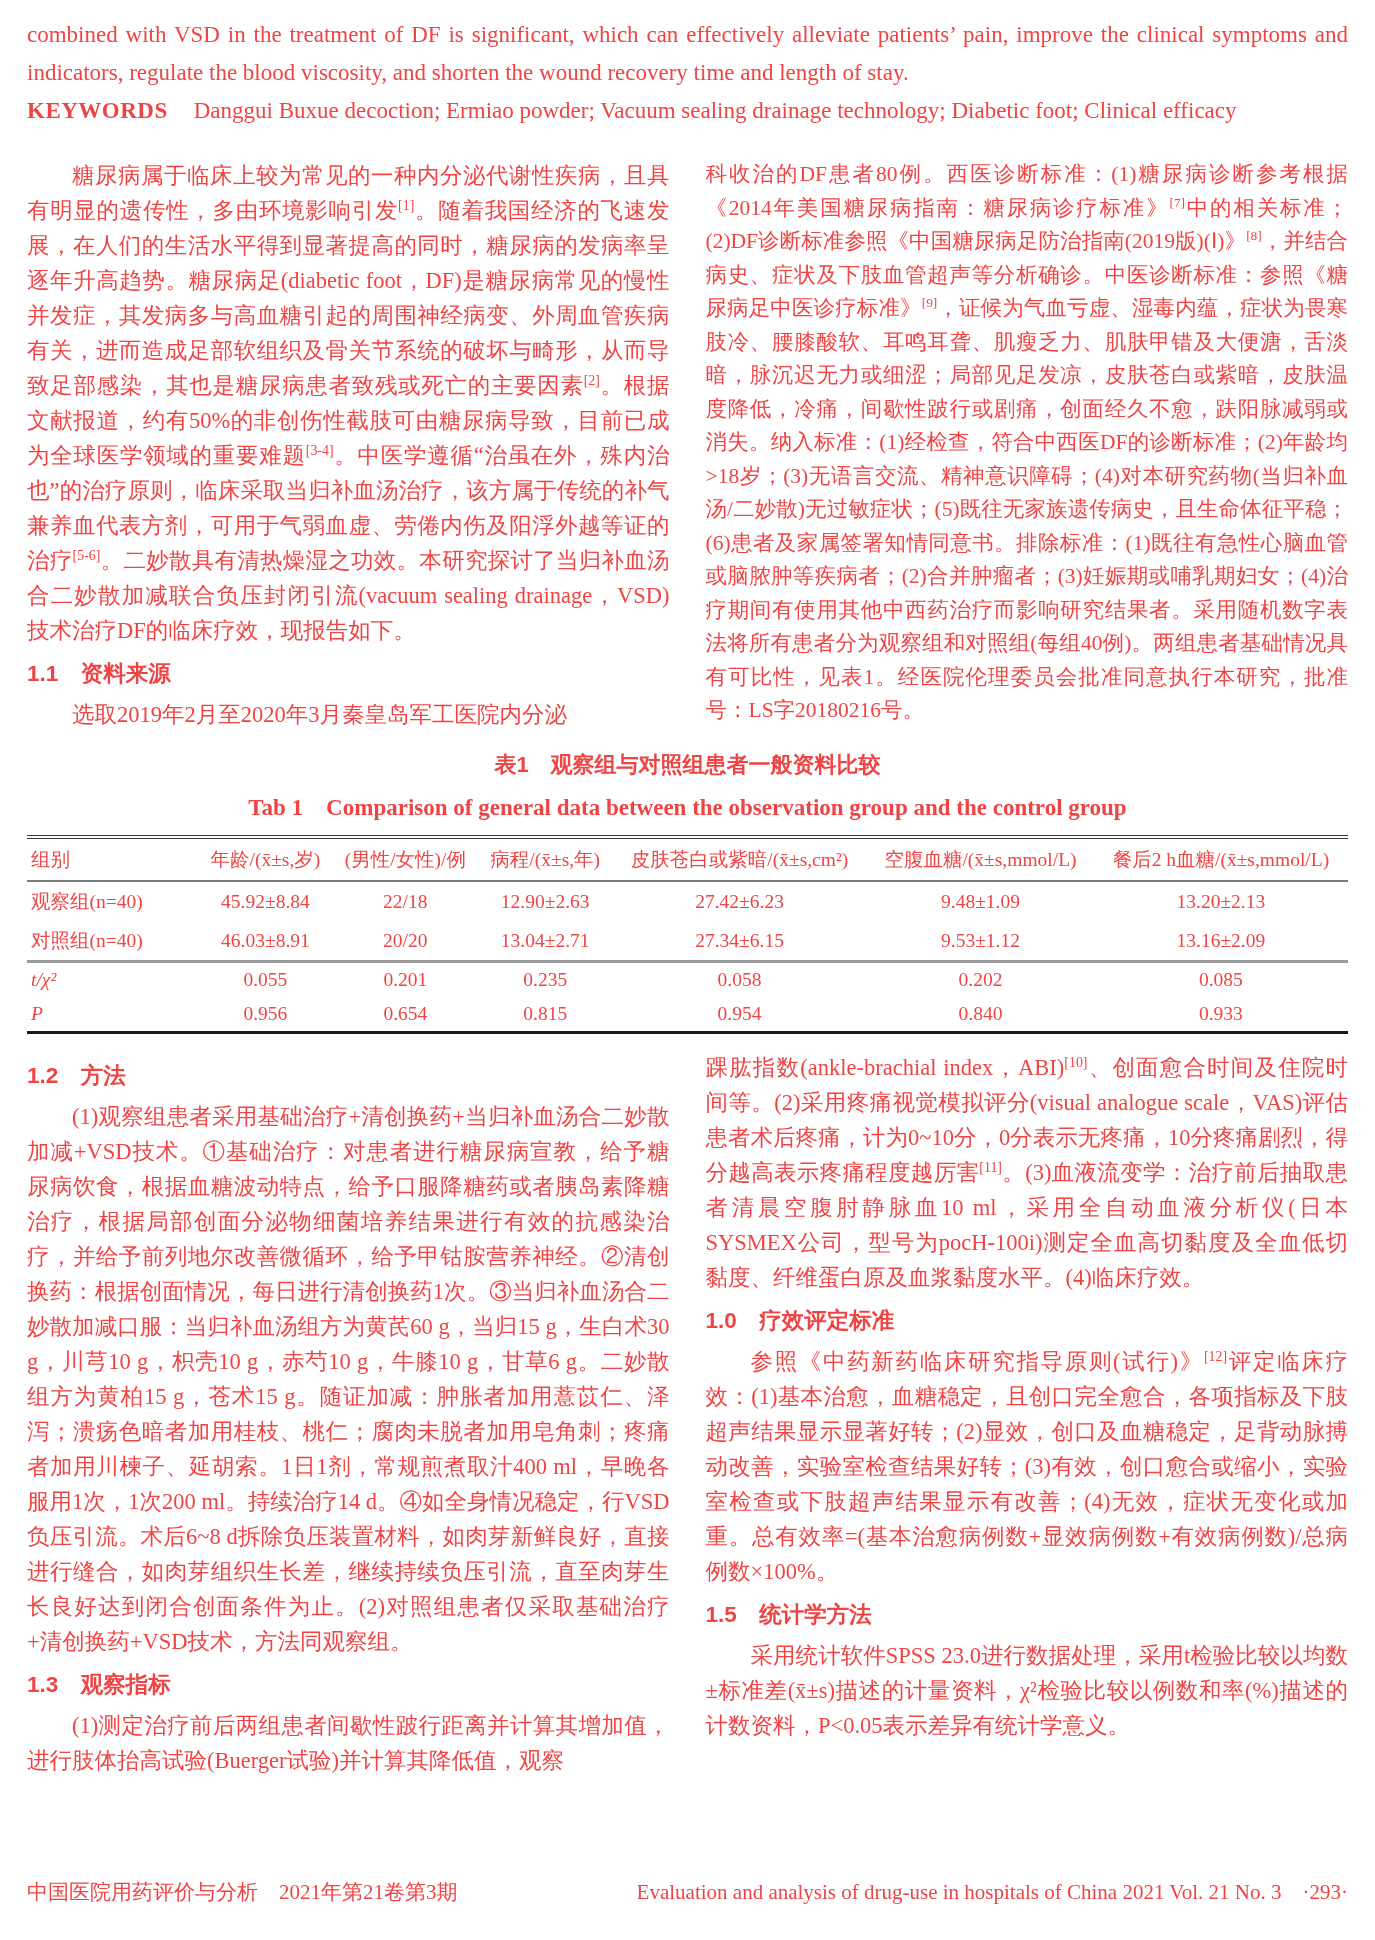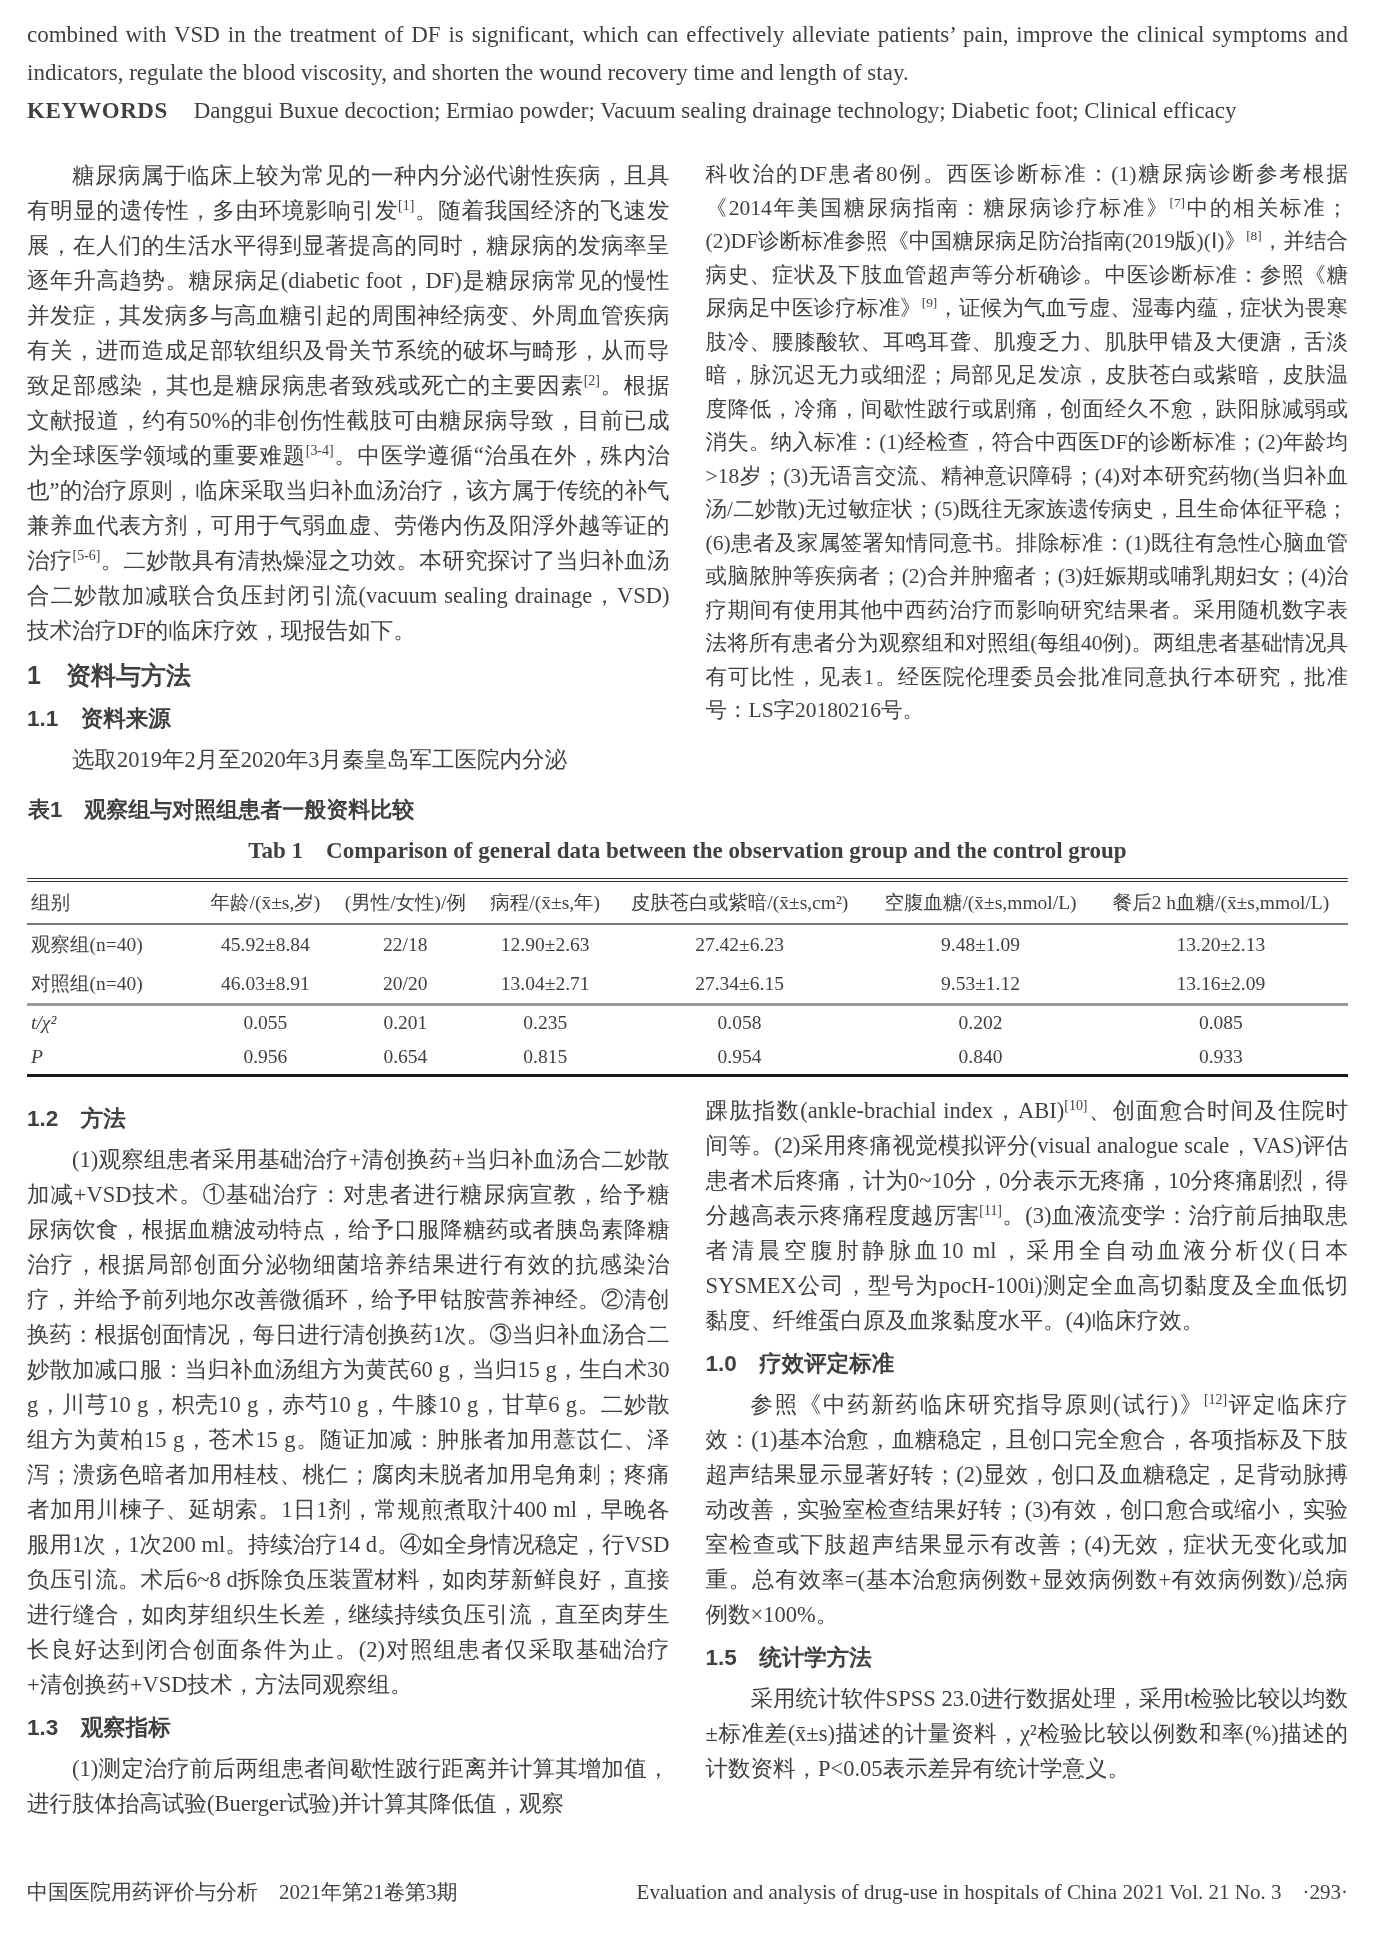--- a/index.html
+++ b/index.html
@@ -1,21 +1,21 @@
 <!DOCTYPE html>
 <html><head>
 <meta charset="utf-8">
 <style>
   html,body { margin:0; padding:0; background:#e8e8e8; }
   .page {
     position:relative;
     width:1375px; height:1940px;
     margin:0 auto;
     background:#ffffff;
-    color:#404040;
+    color:#ef4444;
     box-sizing:border-box;
     padding:16px 27px 0 27px;
     overflow:hidden;
     font-family:"Liberation Serif", serif;
   }
   
   .abstract { font-size:23px; line-height:38px; text-align:justify; }
   .abstract p { margin:0; }
   .kw-line { margin-top:0; }
   .kw-label { font-weight:bold; letter-spacing:0.5px; margin-right:26px; }
@@ -35,23 +35,23 @@
     margin:10px 0 8px 0; text-indent:0; text-align:left;
   }
   .sec-h3 {
     font-family:"Liberation Sans", sans-serif;
     font-size:22.5px; font-weight:bold;
     margin:8px 0 6px 0; text-indent:0; text-align:left;
   }
   
   .table-section { margin-top:18px; }
   .tcap-cn {
-    text-align:left; font-weight:bold;
+    text-align:center; font-weight:bold;
     font-family:"Liberation Sans", sans-serif;
-    font-size:22px; margin:1px;
+    font-size:22px; margin:12px;
   }
   .tcap-en {
     text-align:center; font-weight:bold;
     font-family:"Liberation Serif", serif;
     font-size:23px; margin:10px 0 0 0;
   }
   table.gdata {
     width:100%; border-collapse:collapse; margin-top:12px;
     font-size:19.5px; font-family:"Liberation Serif", serif;
   }
@@ -81,21 +81,20 @@
 <div class="page">
 
   <div class="abstract">
     <p>combined with VSD in the treatment of DF is significant, which can effectively alleviate patients’ pain, improve the clinical symptoms and indicators, regulate the blood viscosity, and shorten the wound recovery time and length of stay.</p>
     <p class="kw-line"><span class="kw-label">KEYWORDS</span><span>Danggui Buxue decoction; Ermiao powder; Vacuum sealing drainage technology; Diabetic foot; Clinical efficacy</span></p>
   </div>
 
   <div class="columns columns-top">
     <div class="col cjk-body">
         <p class="">糖尿病属于临床上较为常见的一种内分泌代谢性疾病，且具有明显的遗传性，多由环境影响引发<sup>[1]</sup>。随着我国经济的飞速发展，在人们的生活水平得到显著提高的同时，糖尿病的发病率呈逐年升高趋势。糖尿病足(diabetic foot，DF)是糖尿病常见的慢性并发症，其发病多与高血糖引起的周围神经病变、外周血管疾病有关，进而造成足部软组织及骨关节系统的破坏与畸形，从而导致足部感染，其也是糖尿病患者致残或死亡的主要因素<sup>[2]</sup>。根据文献报道，约有50%的非创伤性截肢可由糖尿病导致，目前已成为全球医学领域的重要难题<sup>[3-4]</sup>。中医学遵循“治虽在外，殊内治也”的治疗原则，临床采取当归补血汤治疗，该方属于传统的补气兼养血代表方剂，可用于气弱血虚、劳倦内伤及阳浮外越等证的治疗<sup>[5-6]</sup>。二妙散具有清热燥湿之功效。本研究探讨了当归补血汤合二妙散加减联合负压封闭引流(vacuum sealing drainage，VSD)技术治疗DF的临床疗效，现报告如下。</p>
-        <h2 class="sec-h2">1　资料与方法</h2>
         <h3 class="sec-h3">1.1　资料来源</h3>
         <p class="">选取2019年2月至2020年3月秦皇岛军工医院内分泌</p>
       </div>
     <div class="col cjk-body tight">
         <p class="noindent">科收治的DF患者80例。西医诊断标准：(1)糖尿病诊断参考根据《2014年美国糖尿病指南：糖尿病诊疗标准》<sup>[7]</sup>中的相关标准；(2)DF诊断标准参照《中国糖尿病足防治指南(2019版)(Ⅰ)》<sup>[8]</sup>，并结合病史、症状及下肢血管超声等分析确诊。中医诊断标准：参照《糖尿病足中医诊疗标准》<sup>[9]</sup>，证候为气血亏虚、湿毒内蕴，症状为畏寒肢冷、腰膝酸软、耳鸣耳聋、肌瘦乏力、肌肤甲错及大便溏，舌淡暗，脉沉迟无力或细涩；局部见足发凉，皮肤苍白或紫暗，皮肤温度降低，冷痛，间歇性跛行或剧痛，创面经久不愈，趺阳脉减弱或消失。纳入标准：(1)经检查，符合中西医DF的诊断标准；(2)年龄均&gt;18岁；(3)无语言交流、精神意识障碍；(4)对本研究药物(当归补血汤/二妙散)无过敏症状；(5)既往无家族遗传病史，且生命体征平稳；(6)患者及家属签署知情同意书。排除标准：(1)既往有急性心脑血管或脑脓肿等疾病者；(2)合并肿瘤者；(3)妊娠期或哺乳期妇女；(4)治疗期间有使用其他中西药治疗而影响研究结果者。采用随机数字表法将所有患者分为观察组和对照组(每组40例)。两组患者基础情况具有可比性，见表1。经医院伦理委员会批准同意执行本研究，批准号：LS字20180216号。</p>
       </div>
   </div>
 
   <div class="table-section">
     <p class="tcap-cn">表1　观察组与对照组患者一般资料比较</p>

